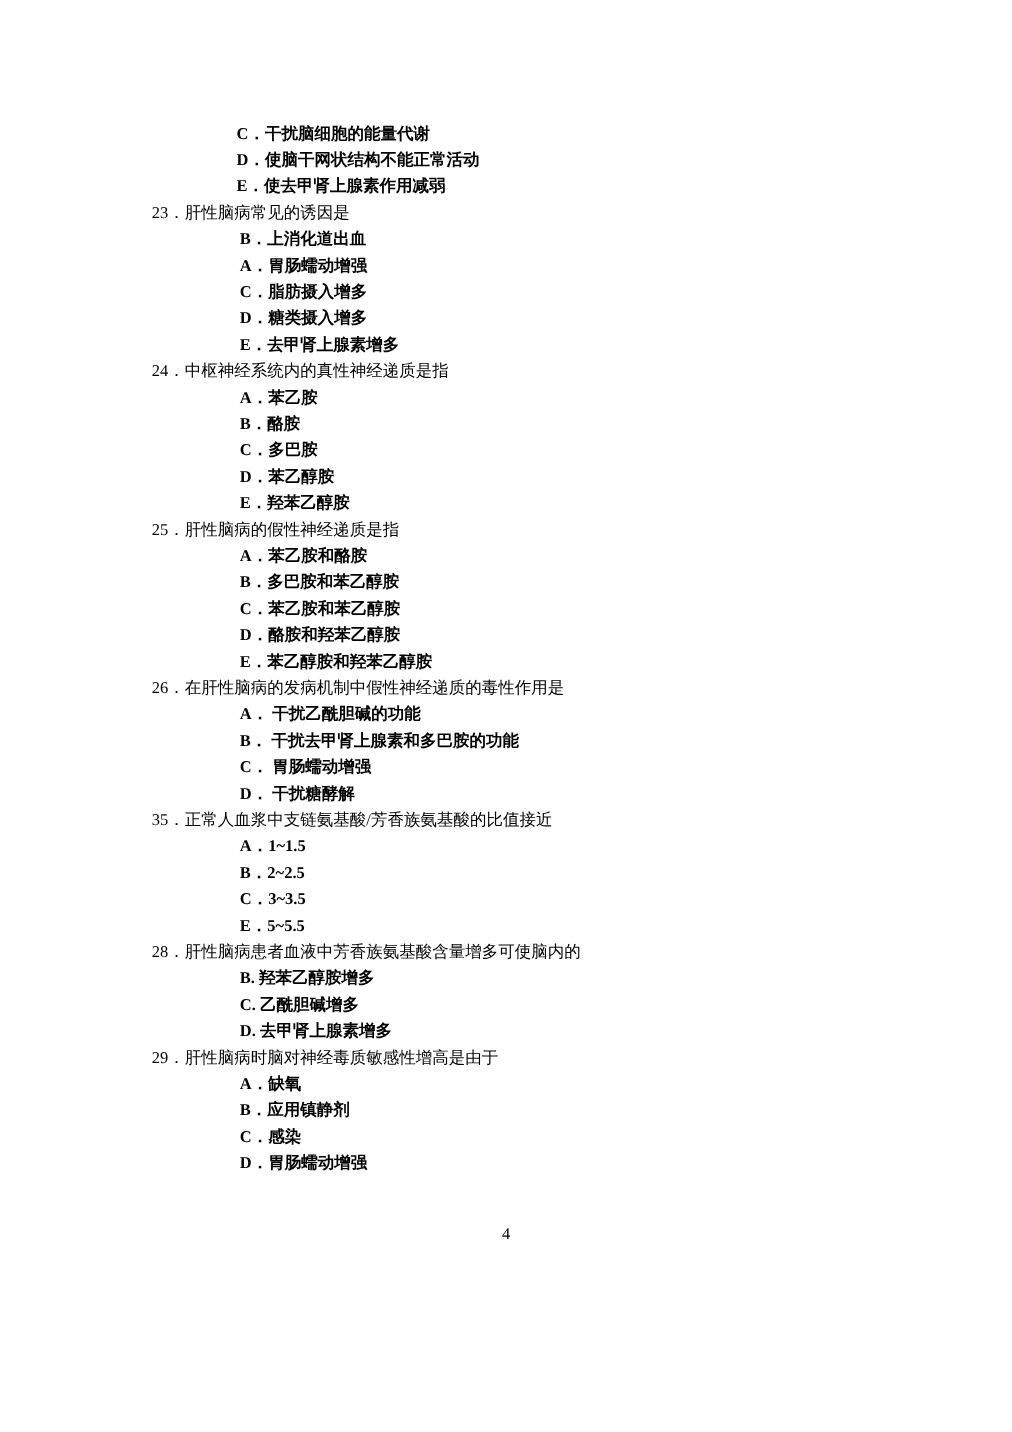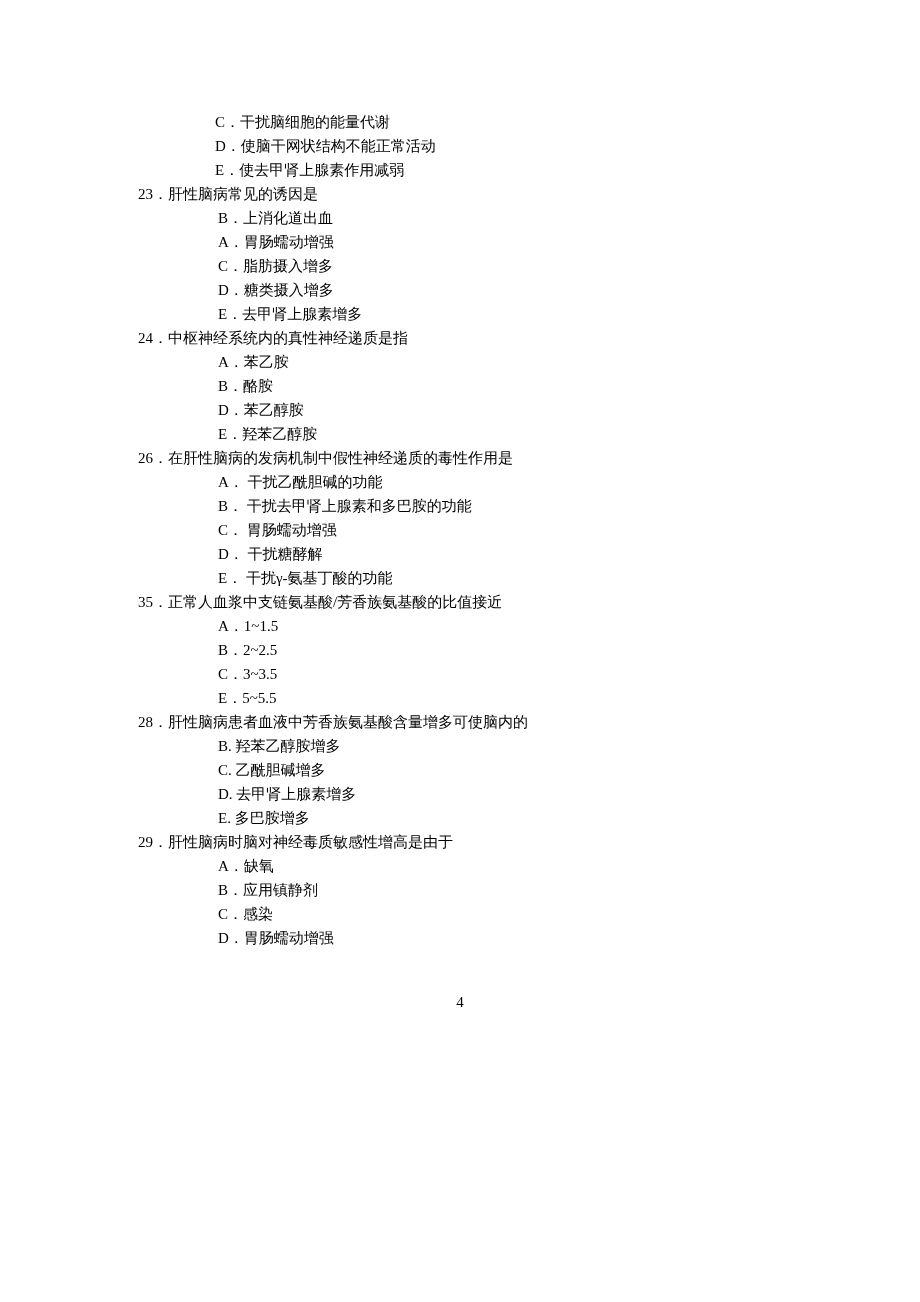--- a/index.html
+++ b/index.html
@@ -10,20 +10,21 @@
       margin: 0;
       padding: 0;
       color: #000;
       background: #fff;
     }
     .page {
       padding: 110px 135px 0 135px;
     }
     .orphan-option, .option {
       padding-left: 80px;
+      font-weight: bold;
     }
     .q {
       padding-left: 3px;
     }
     .q-text {
       display: inline;
       text-align: right;
     }
     .footer {
       text-align: center;
@@ -47,48 +48,55 @@
     <div class="option">A．胃肠蠕动增强</div>
     <div class="option">C．脂肪摄入增多</div>
     <div class="option">D．糖类摄入增多</div>
     <div class="option">E．去甲肾上腺素增多</div>
   </div>
 
   <div class="q">
     <span>24</span>．<span class="q-text">中枢神经系统内的真性神经递质是指</span>
     <div class="option">A．苯乙胺</div>
     <div class="option">B．酪胺</div>
+    <div class="option">C．多巴胺</div>
     <div class="option">D．苯乙醇胺</div>
     <div class="option">E．羟苯乙醇胺</div>
   </div>
 
+  <div class="q">
+    <span>25</span>．<span class="q-text">肝性脑病的假性神经递质是指</span>
+    <div class="option">A．苯乙胺和酪胺</div>
+    <div class="option">B．多巴胺和苯乙醇胺</div>
+    <div class="option">C．苯乙胺和苯乙醇胺</div>
+    <div class="option">D．酪胺和羟苯乙醇胺</div>
+    <div class="option">E．苯乙醇胺和羟苯乙醇胺</div>
+  </div>
 
   <div class="q">
     <span>26</span>．<span class="q-text">在肝性脑病的发病机制中假性神经递质的毒性作用是</span>
     <div class="option">A．  干扰乙酰胆碱的功能</div>
     <div class="option">B．  干扰去甲肾上腺素和多巴胺的功能</div>
     <div class="option">C．  胃肠蠕动增强</div>
     <div class="option">D．  干扰糖酵解</div>
-    <div class="option">E．  干扰γ-氨基丁酸的功能</div>
   </div>
 
   <div class="q">
     <span>35</span>．<span class="q-text">正常人血浆中支链氨基酸/芳香族氨基酸的比值接近</span>
     <div class="option">A．1~1.5</div>
     <div class="option">B．2~2.5</div>
     <div class="option">C．3~3.5</div>
     <div class="option">E．5~5.5</div>
   </div>
 
   <div class="q">
     <span>28</span>．<span class="q-text">肝性脑病患者血液中芳香族氨基酸含量增多可使脑内的</span>
     <div class="option">B. 羟苯乙醇胺增多</div>
     <div class="option">C. 乙酰胆碱增多</div>
     <div class="option">D. 去甲肾上腺素增多</div>
-    <div class="option">E. 多巴胺增多</div>
   </div>
 
   <div class="q">
     <span>29</span>．<span class="q-text">肝性脑病时脑对神经毒质敏感性增高是由于</span>
     <div class="option">A．缺氧</div>
     <div class="option">B．应用镇静剂</div>
     <div class="option">C．感染</div>
     <div class="option">D．胃肠蠕动增强</div>
   </div>
 

